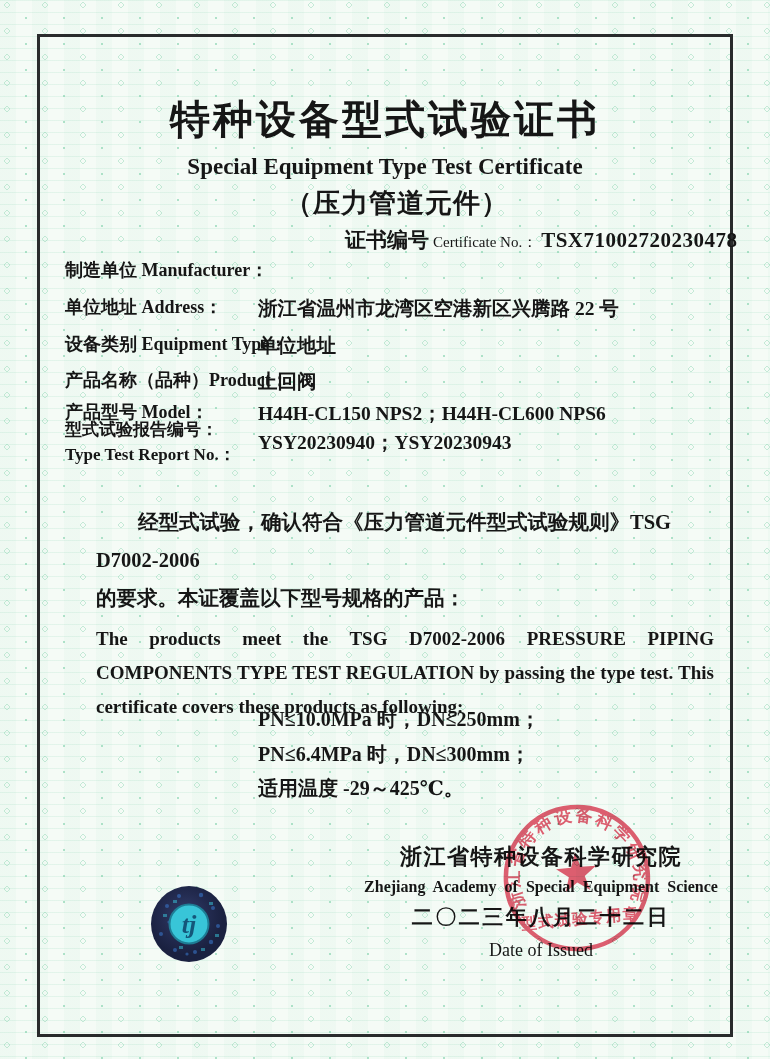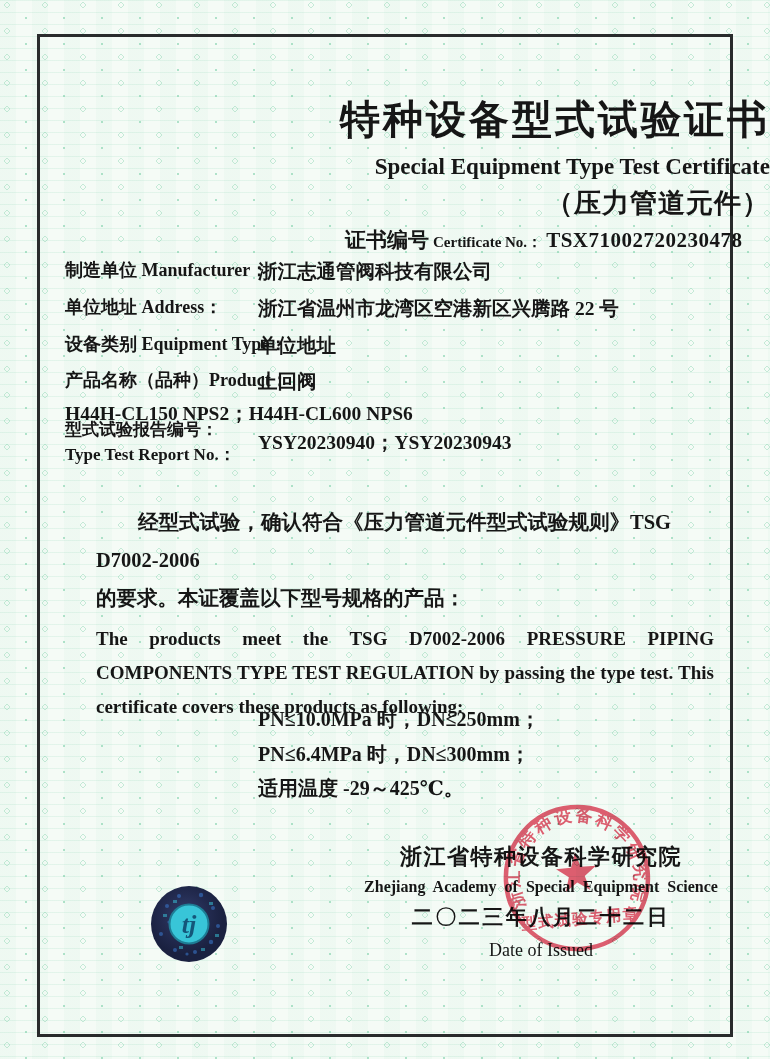--- a/index.html
+++ b/index.html
@@ -17,29 +17,29 @@
     background-size: 38px 26px, 38px 26px, auto, auto;
     background-position: 7px 5px, 26px 18px, 0 0, 0 0;
   }
 
   .frame {
     position:absolute; left:37px; top:34px; width:696px; height:1003px;
     border:3px solid #292b2c;
   }
 
   
-  .title-block { position:absolute; top:92px; left:0; right:0; text-align:right; }
+  .title-block { position:absolute; top:92px; left:0; right:0; text-align:center; }
   .title-cn { font-family:sans-serif; font-size:40px; font-weight:900; letter-spacing:3px; }
   .title-en { font-size:23px; font-weight:bold; margin-top:7px; }
   .sub-cn   { font-family:sans-serif; font-size:27px; font-weight:900; margin-top:5px; letter-spacing:1px;padding-left:24px; }
   .sub-en   { font-size:17.5px; font-weight:bold; margin-top:5px; }
 
   .cert-line { position:absolute; top:226px; left:345px; white-space:nowrap; }
   .cl-cn { font-family:sans-serif; font-size:21px; font-weight:900; }
-  .cl-en { font-size:15px; font-weight:bold; }
+  .cl-en { font-size:15px; font-weight:normal; }
   .cl-no { font-size:21px; font-weight:bold; letter-spacing:.5px; }
 
   
   .row { position:absolute; left:65px; right:50px; display:flex; }
   .row .lab { width:193px; flex:none; font-size:18px; font-weight:bold; white-space:nowrap; }
   .row .val { flex:1; font-size:19.5px; font-weight:bold; }
   .r1{top:258px} .r2{top:295px} .r3{top:332px} .r4{top:368px} .r5{top:400px} .r6{top:418px}
   .r6 .lab { font-size:17px; line-height:1.45; }
   .r6 .val { align-self:center; }
 
@@ -80,35 +80,35 @@
   </div>
 
   <div class="cert-line">
     <span class="cl-cn">证书编号</span>
     <span class="cl-en">Certificate No.：</span>
     <span class="cl-no">TSX71002720230478</span>
   </div>
 
   <div class="row r1">
     <div class="lab">制造单位 Manufacturer：</div>
-    <div class="val">浙江志通管阀科技有限公司</div>
   </div>
   <div class="row r2">
     <div class="lab">单位地址 Address：</div>
     <div class="val">浙江省温州市龙湾区空港新区兴腾路 22 号</div>
   </div>
   <div class="row r3">
     <div class="lab">设备类别 Equipment Type：</div>
     <div class="val">单位地址</div>
   </div>
   <div class="row r4">
     <div class="lab">产品名称（品种）Product：</div>
     <div class="val">止回阀</div>
   </div>
   <div class="row r5">
+    <div class="lab">产品型号 Model：</div>
     <div class="val">H44H-CL150 NPS2；H44H-CL600 NPS6</div>
   </div>
   <div class="row r6">
     <div class="lab">
       <div>型式试验报告编号：</div>
       <div>Type Test Report No.：</div>
     </div>
     <div class="val">YSY20230940；YSY20230943</div>
   </div>
 

